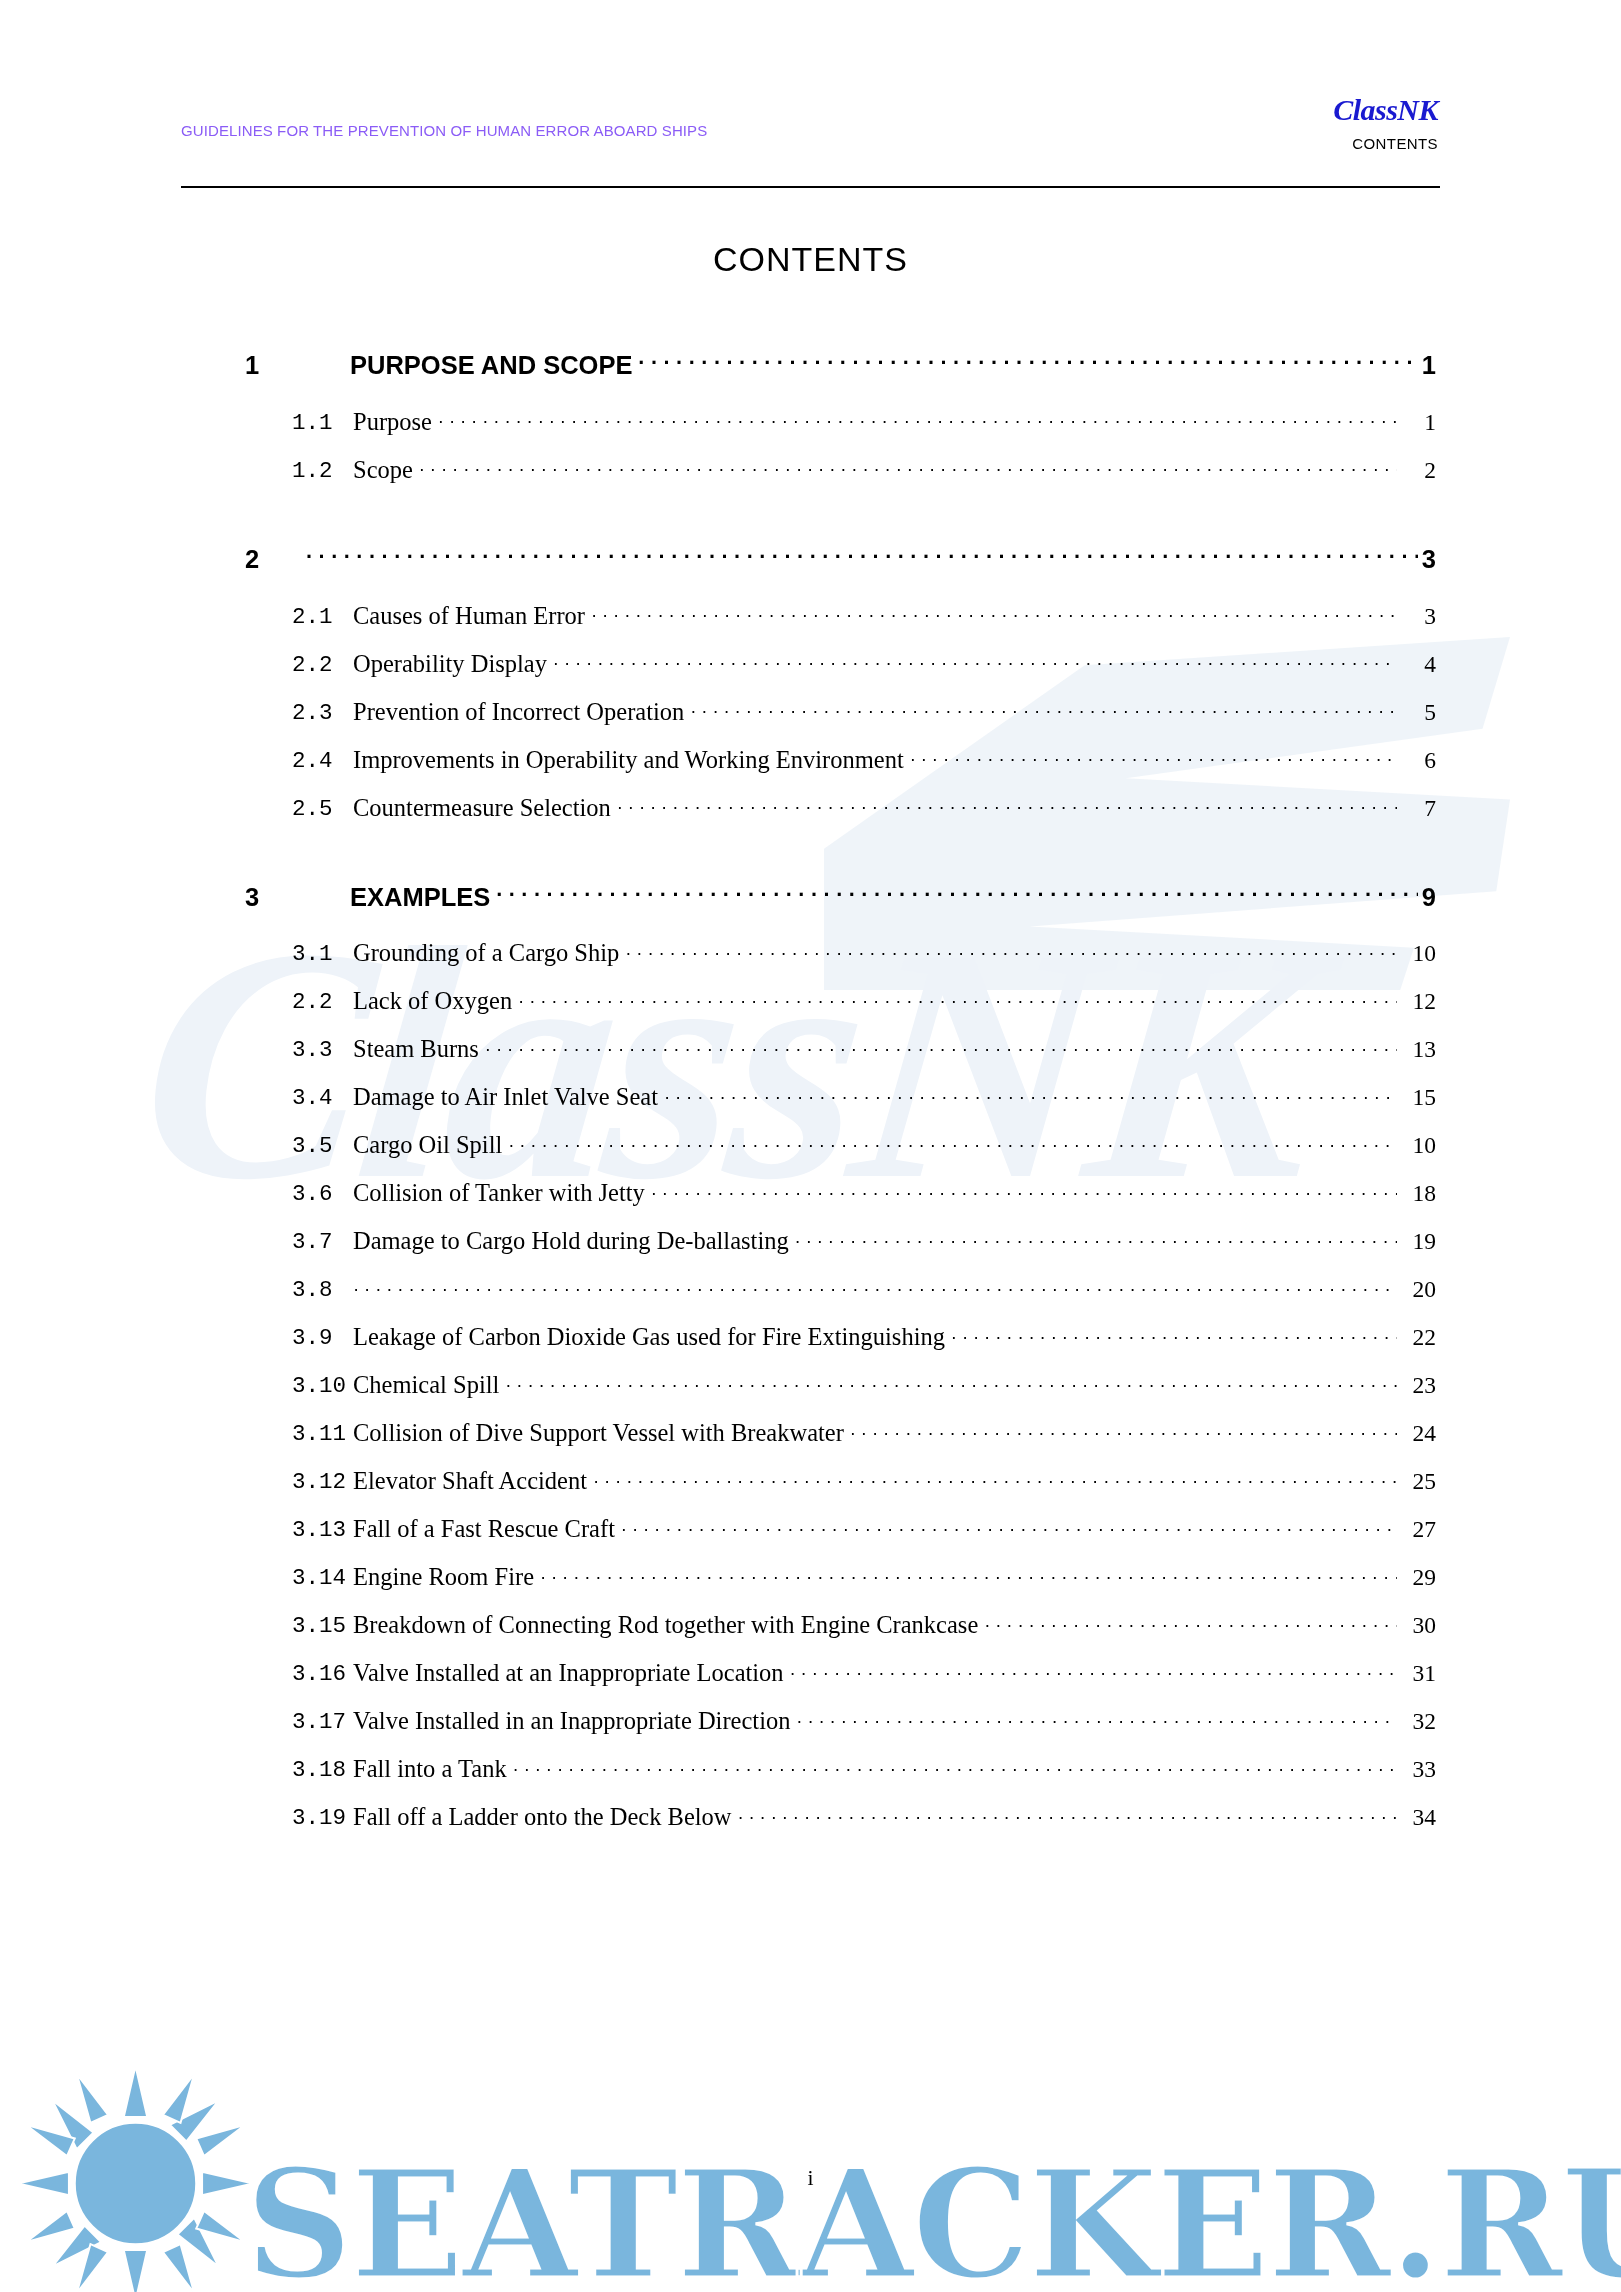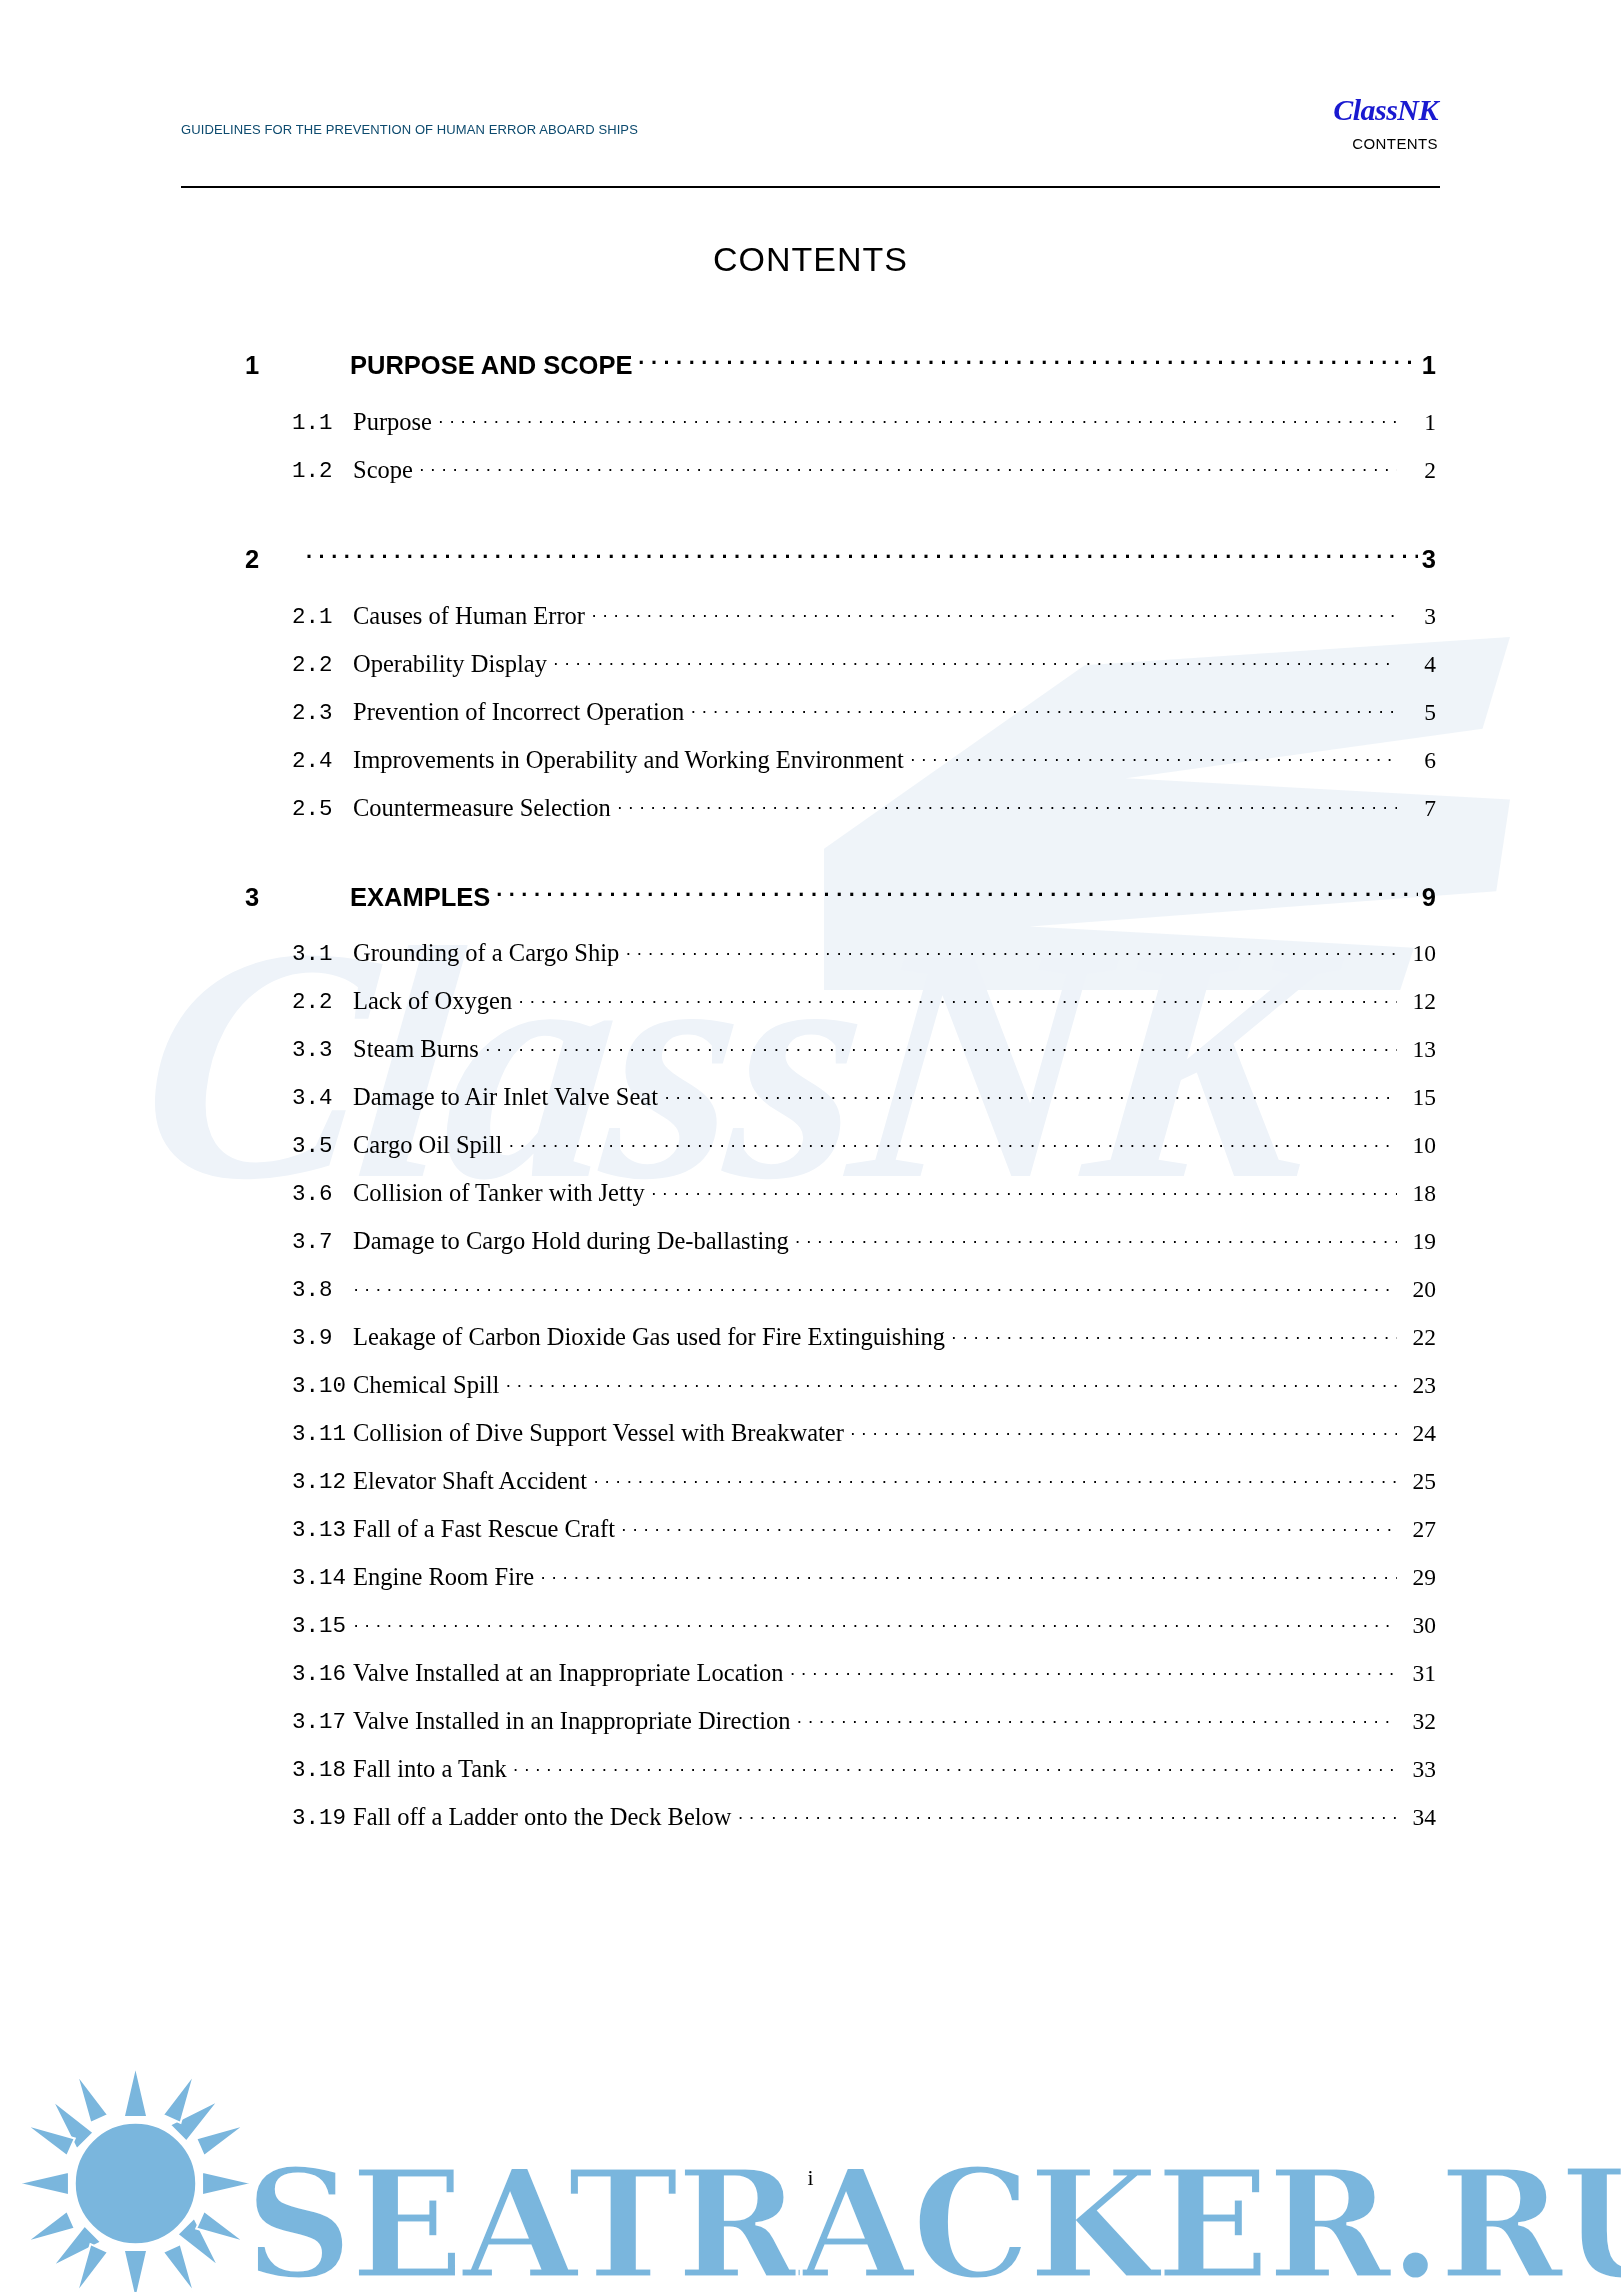--- a/index.html
+++ b/index.html
@@ -61,23 +61,23 @@
   }
   .header-row {
     position: relative;
     height: 69px;
   }
   .header-title {
     position: absolute;
     left: 0;
     top: 29px;
     font-family: "Liberation Sans", sans-serif;
-    font-size: 13px;
+    font-size: 15px;
     letter-spacing: 0.1px;
-    color: #0c4a6e;
+    color: #8b5cf6;
     white-space: nowrap;
   }
   .brand {
     position: absolute;
     right: 2px;
     top: 0px;
     text-align: right;
   }
   .brand-logo {
     font-family: "Liberation Serif", serif;
@@ -416,20 +416,21 @@
         <span class="pg">27</span>
       </div>
       <div class="toc-row lvl2">
         <span class="num">3.14</span>
         <span class="label">Engine Room Fire</span>
         <span class="leader">········································································································································································································</span>
         <span class="pg">29</span>
       </div>
       <div class="toc-row lvl2">
         <span class="num">3.15</span>
+        <span class="label">Breakdown of Connecting Rod together with Engine Crankcase</span>
         <span class="leader">········································································································································································································</span>
         <span class="pg">30</span>
       </div>
       <div class="toc-row lvl2">
         <span class="num">3.16</span>
         <span class="label">Valve Installed at an Inappropriate Location</span>
         <span class="leader">········································································································································································································</span>
         <span class="pg">31</span>
       </div>
       <div class="toc-row lvl2">

